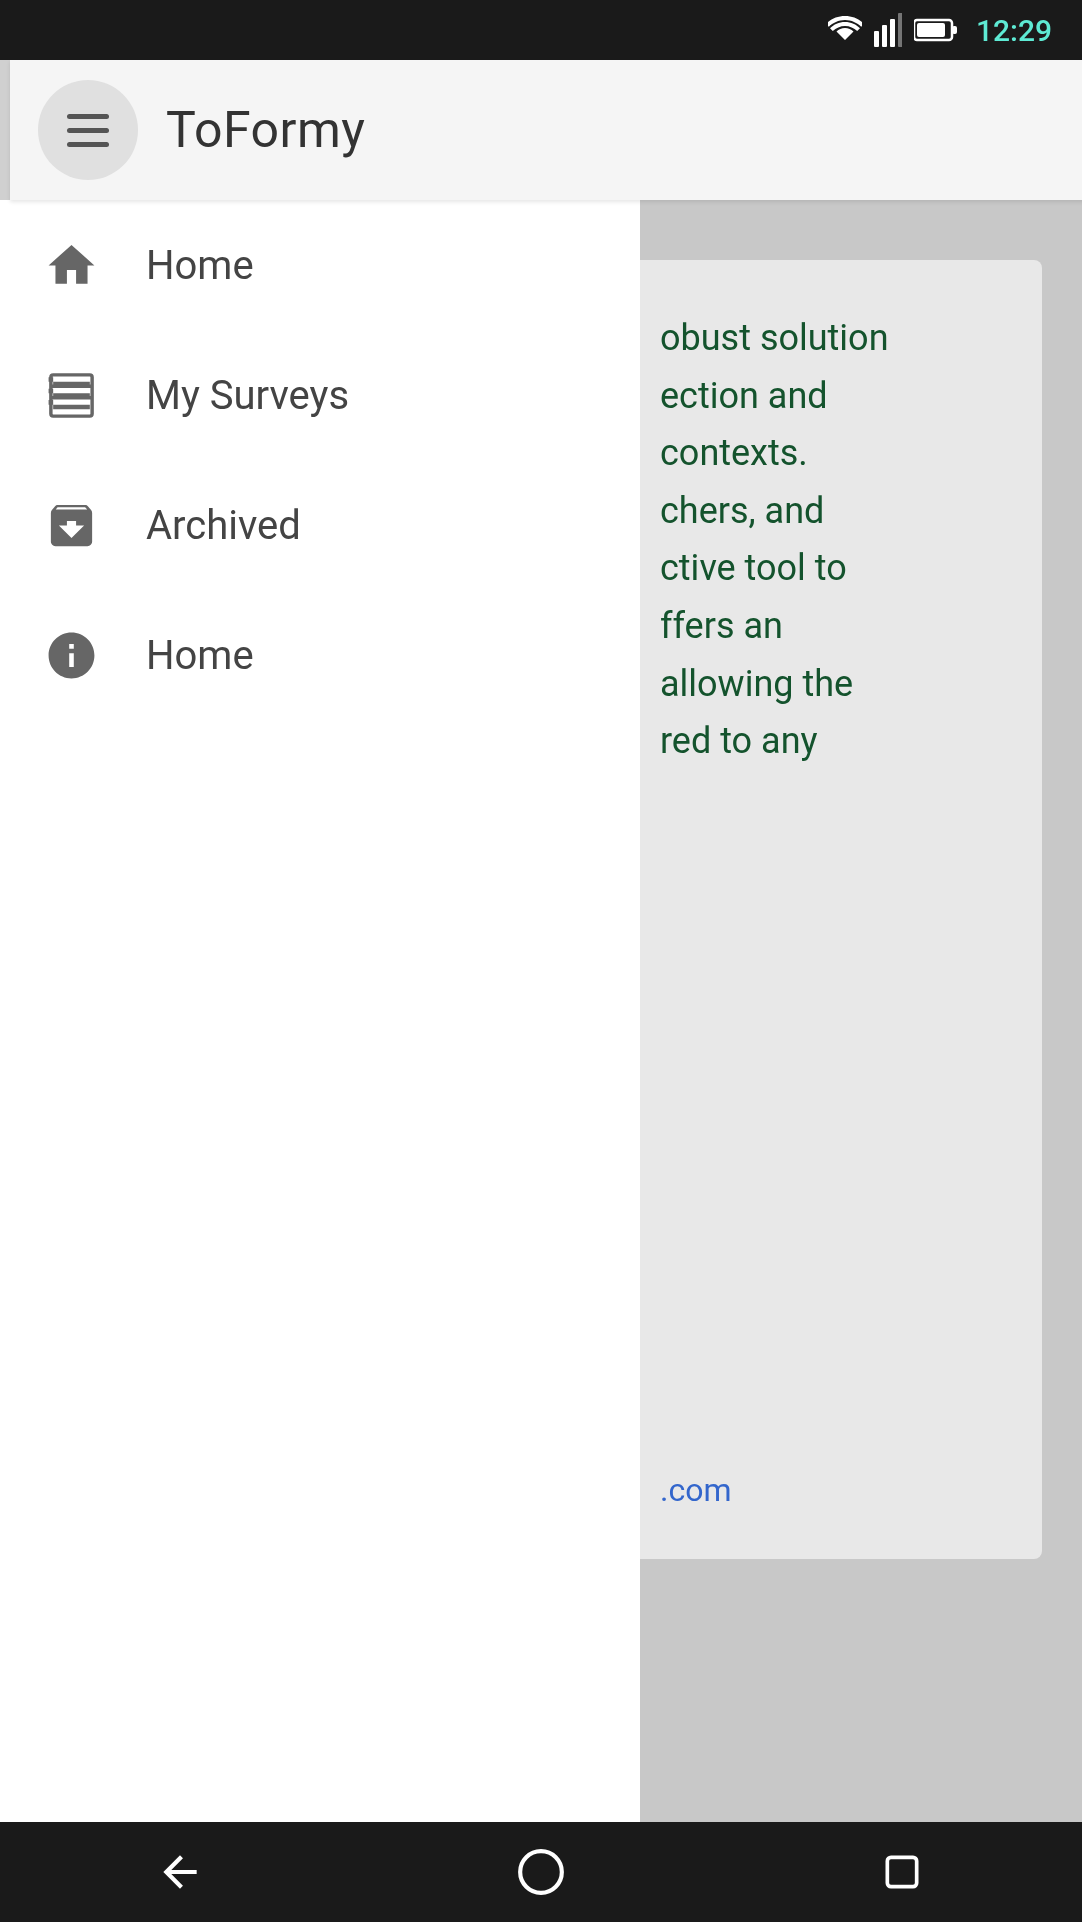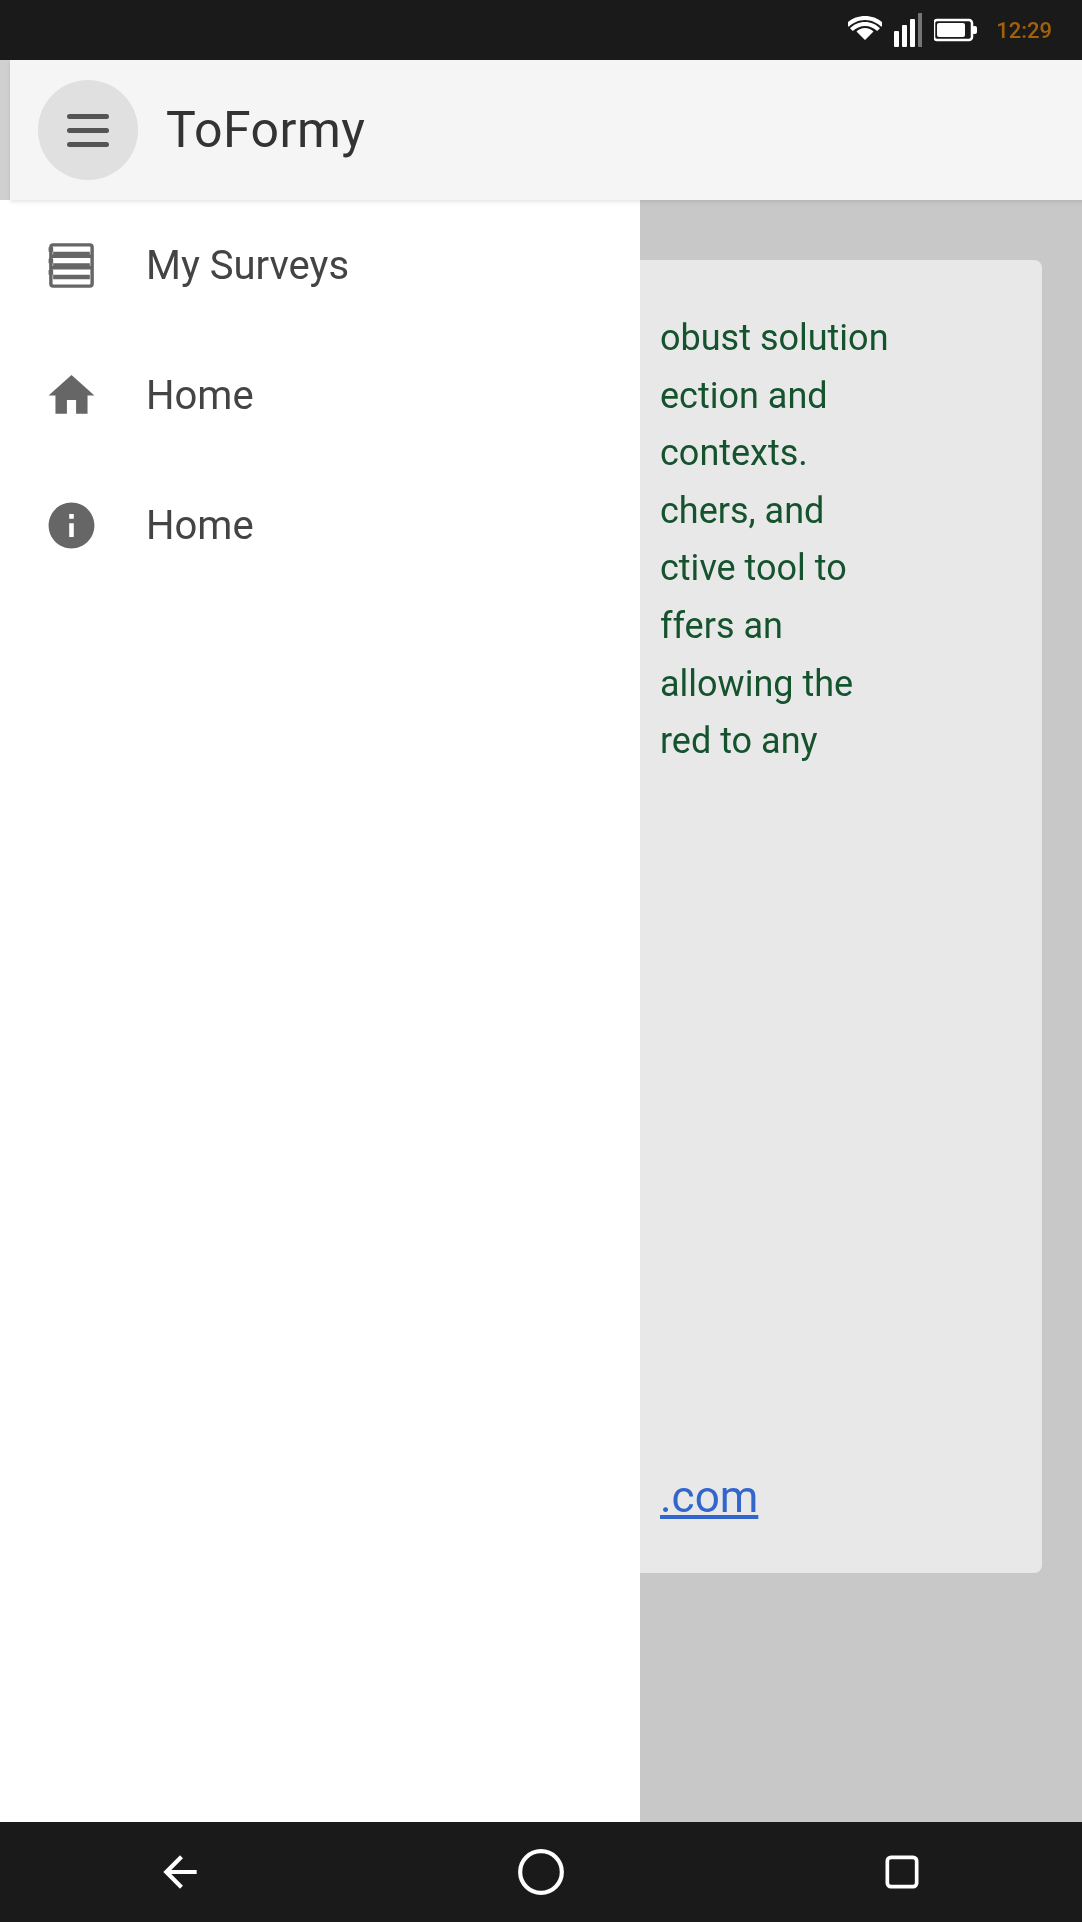--- a/index.html
+++ b/index.html
@@ -30,22 +30,22 @@
       z-index: 100;
     }
 
     .status-bar-right {
       display: flex;
       align-items: center;
       gap: 18px;
     }
 
     .status-time {
-      color: #a16207;
-      font-size: 22px;
+      color: #5eead4;
+      font-size: 30px;
       font-weight: 500;
     }
 
     .status-icons {
       display: flex;
       align-items: center;
       gap: 12px;
     }
 
     
@@ -161,22 +161,21 @@
 
     .about-text {
       font-size: 36px;
       color: #14532d;
       line-height: 1.6;
       overflow: hidden;
     }
 
     .about-link {
       color: #3366cc;
-      text-decoration: underline;
-      font-size: 44px;
+      font-size: 32px;
       display: block;
       margin-top: 700px;
     }
 
     
     .bottom-bar {
       width: 100%;
       height: 100px;
       background: #1a1a1a;
       display: flex;
@@ -243,42 +242,50 @@
       <div class="menu-line"></div>
       <div class="menu-line"></div>
     </div>
   </button>
   <span class="app-title">ToFormy</span>
 </div>
 
 <div class="main-container">
 
   <div class="drawer">
+
+    <div class="nav-item">
+      <div class="nav-icon">
+        <svg width="55" height="55" viewBox="0 0 24 24" fill="#666">
+          <path d="M10 20v-6h4v6h5v-8h3L12 3 2 12h3v8z"></path>
+        </svg>
+      </div>
+      <span class="nav-label">Home</span>
+    </div>
 
     <div class="nav-item">
       <div class="nav-icon">
         <svg width="55" height="55" viewBox="0 0 24 24" fill="#666">
           <path d="M4 6h16v2H4zm0 5h16v2H4zm0 5h16v2H4zM2 4h2v2H2zm0 5h2v2H2zm0 5h2v2H2z"></path>
           <rect x="3" y="3" width="18" height="18" rx="1" stroke="#666" stroke-width="1.5" fill="none"></rect>
           <line x1="3" y1="8" x2="21" y2="8" stroke="#666" stroke-width="1.5"></line>
           <line x1="3" y1="13" x2="21" y2="13" stroke="#666" stroke-width="1.5"></line>
         </svg>
       </div>
       <span class="nav-label">My Surveys</span>
     </div>
 
     <div class="nav-item">
       <div class="nav-icon">
         <svg width="55" height="55" viewBox="0 0 24 24" fill="#666">
-          <path d="M10 20v-6h4v6h5v-8h3L12 3 2 12h3v8z"></path>
+          <path d="M20.54 5.23l-1.39-1.68C18.88 3.21 18.47 3 18 3H6c-.47 0-.88.21-1.16.55L3.46 5.23C3.17 5.57 3 6.02 3 6.5V19c0 1.1.9 2 2 2h14c1.1 0 2-.9 2-2V6.5c0-.48-.17-.93-.46-1.27zM12 17.5L6.5 12H10v-2h4v2h3.5L12 17.5zM5.12 5l.81-1h12l.94 1H5.12z"></path>
         </svg>
       </div>
-      <span class="nav-label">Home</span>
-    </div>
-
+      <span class="nav-label">Archived</span>
+    </div>
 
     <div class="nav-item">
       <div class="nav-icon">
         <svg width="55" height="55" viewBox="0 0 24 24" fill="#666">
           <path d="M12 2C6.48 2 2 6.48 2 12s4.48 10 10 10 10-4.48 10-10S17.52 2 12 2zm1 15h-2v-6h2v6zm0-8h-2V7h2v2z"></path>
         </svg>
       </div>
       <span class="nav-label">Home</span>
     </div>
 

